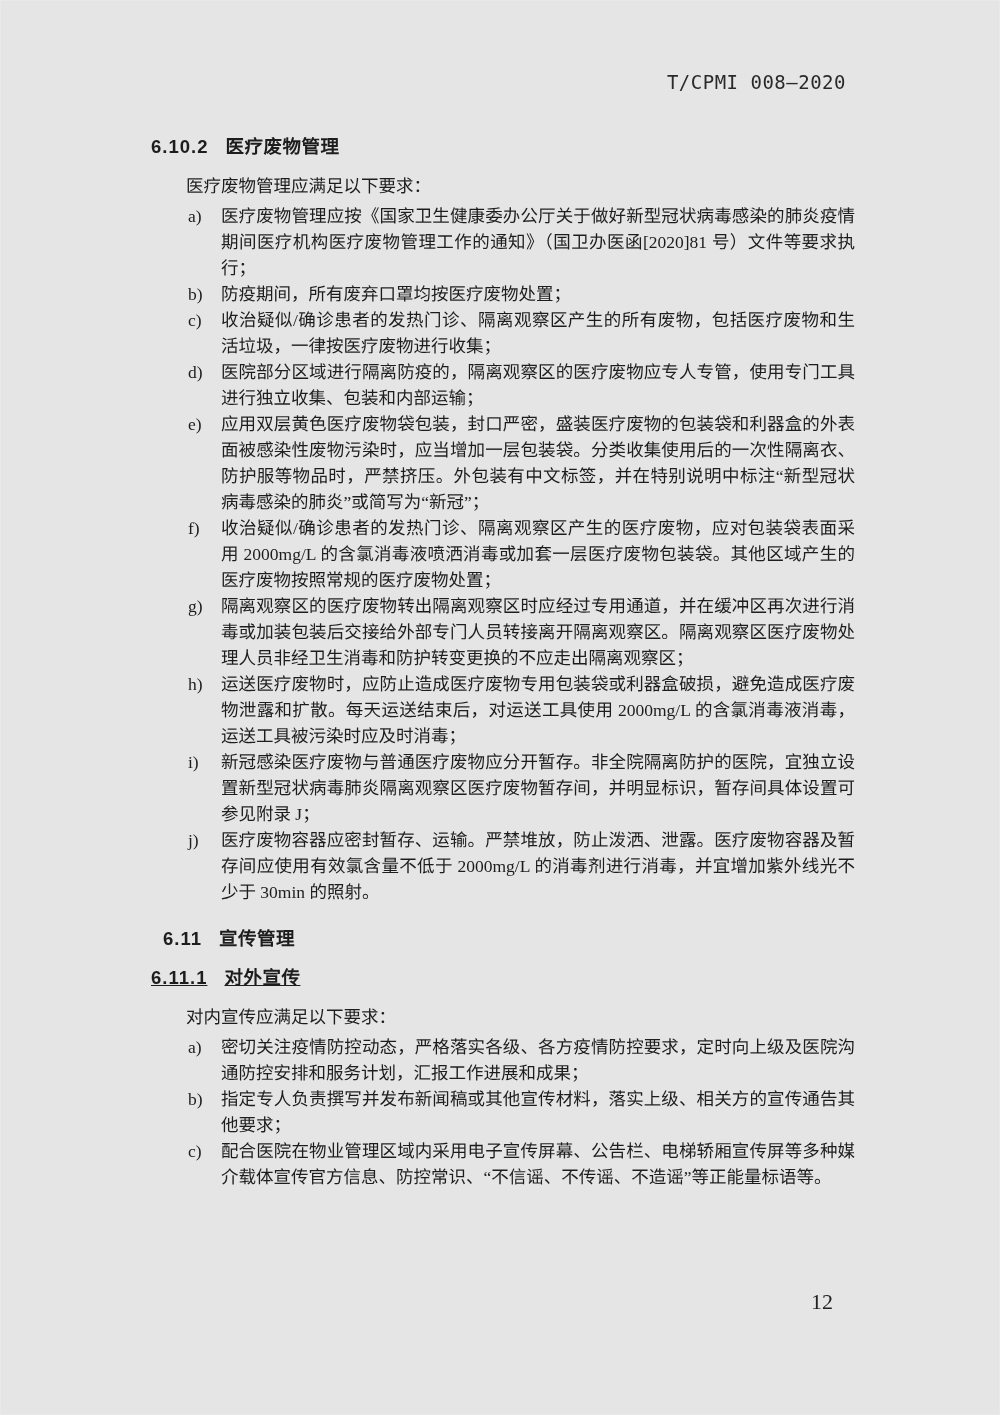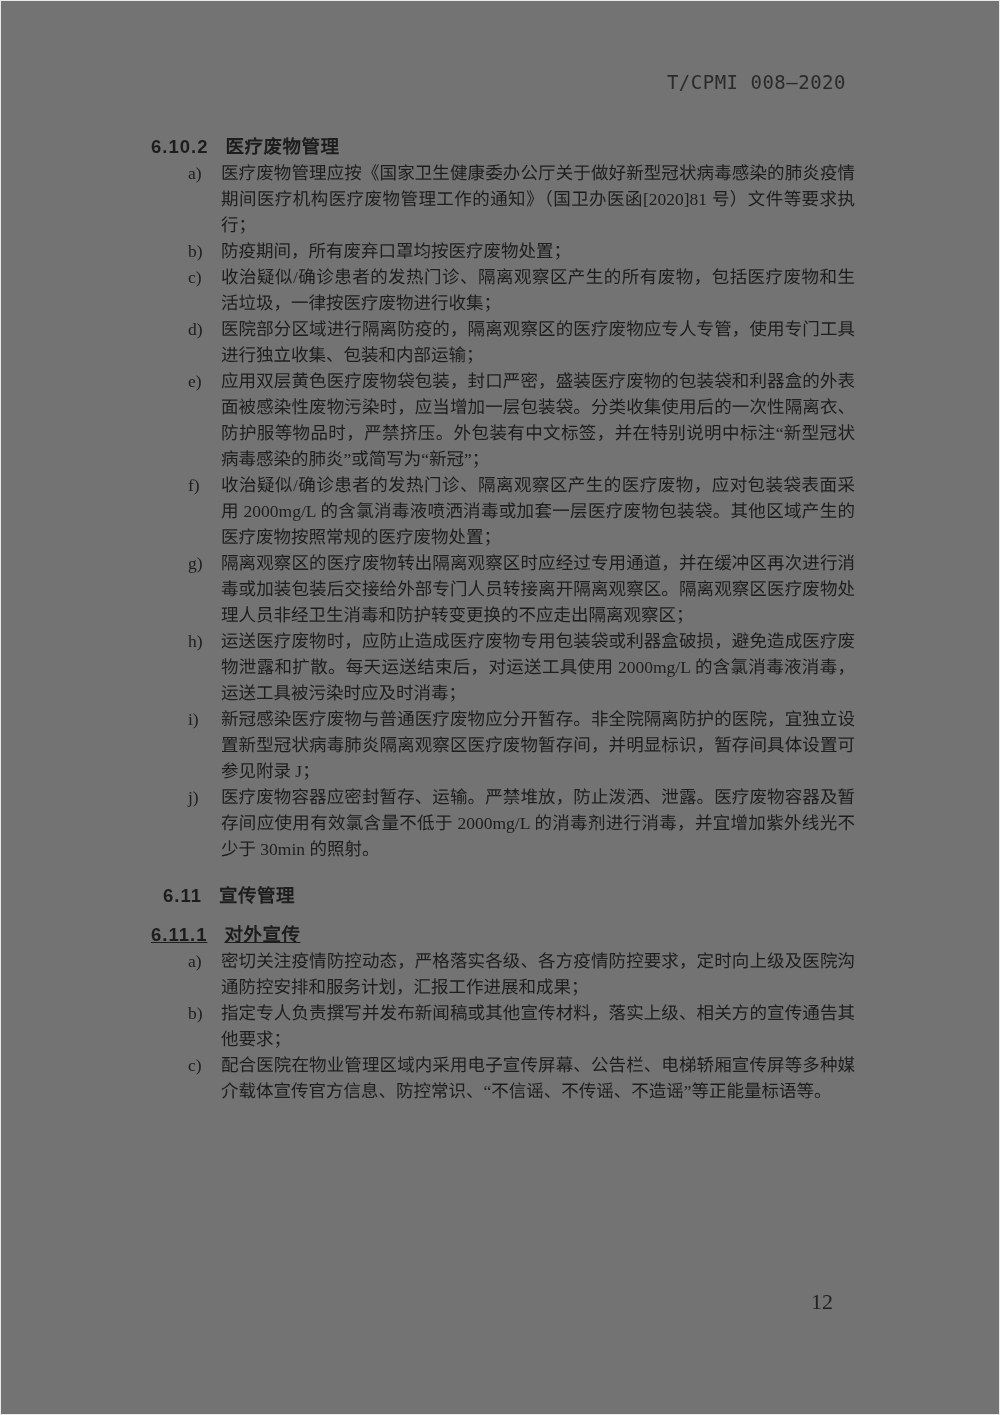--- a/index.html
+++ b/index.html
@@ -1,19 +1,19 @@
 <!DOCTYPE html>
 <html lang="zh-CN"><head>
 <meta charset="utf-8">
 <style>
   html,body{margin:0;padding:0;background:#fff;}
   .page{
     position:relative;
     width:998px;height:1413px;
-    background:#737373;
+    background:#e5e5e5;
     border:1px solid #e9e9e9;
     box-sizing:content-box;
     font-family:"Liberation Serif","DejaVu Serif",serif;
     color:#1d1d1d;
     overflow:hidden;
   }
   .doc-header{
     position:absolute;
     top:70px;right:153px;
     font-family:"DejaVu Sans Mono","Liberation Mono",monospace;
@@ -65,20 +65,21 @@
   <div class="doc-header">T/CPMI 008—2020</div>
 
   <div class="content">
 
 
     <div class="h3">
       <span class="num">6.10.2</span>
       <span class="ttl">医疗废物管理</span>
     </div>
 
+    <p class="lead">医疗废物管理应满足以下要求：</p>
 
     <ul class="items">
       <li class="item">
         <span class="lbl">a)</span>
         <span class="txt">医疗废物管理应按《国家卫生健康委办公厅关于做好新型冠状病毒感染的肺炎疫情期间医疗机构医疗废物管理工作的通知》（国卫办医函[2020]81 号）文件等要求执行；</span>
       </li>
       <li class="item">
         <span class="lbl">b)</span>
         <span class="txt">防疫期间，所有废弃口罩均按医疗废物处置；</span>
       </li>
@@ -119,20 +120,21 @@
     <div class="h3 gap-top">
       <span class="num">6.11</span>
       <span class="ttl">宣传管理</span>
     </div>
 
     <div class="h3 gap-top-sm">
       <span class="num">6.11.1</span>
       <span class="ttl">对外宣传</span>
     </div>
 
+    <p class="lead">对内宣传应满足以下要求：</p>
 
     <ul class="items">
       <li class="item">
         <span class="lbl">a)</span>
         <span class="txt">密切关注疫情防控动态，严格落实各级、各方疫情防控要求，定时向上级及医院沟通防控安排和服务计划，汇报工作进展和成果；</span>
       </li>
       <li class="item">
         <span class="lbl">b)</span>
         <span class="txt">指定专人负责撰写并发布新闻稿或其他宣传材料，落实上级、相关方的宣传通告其他要求；</span>
       </li>

